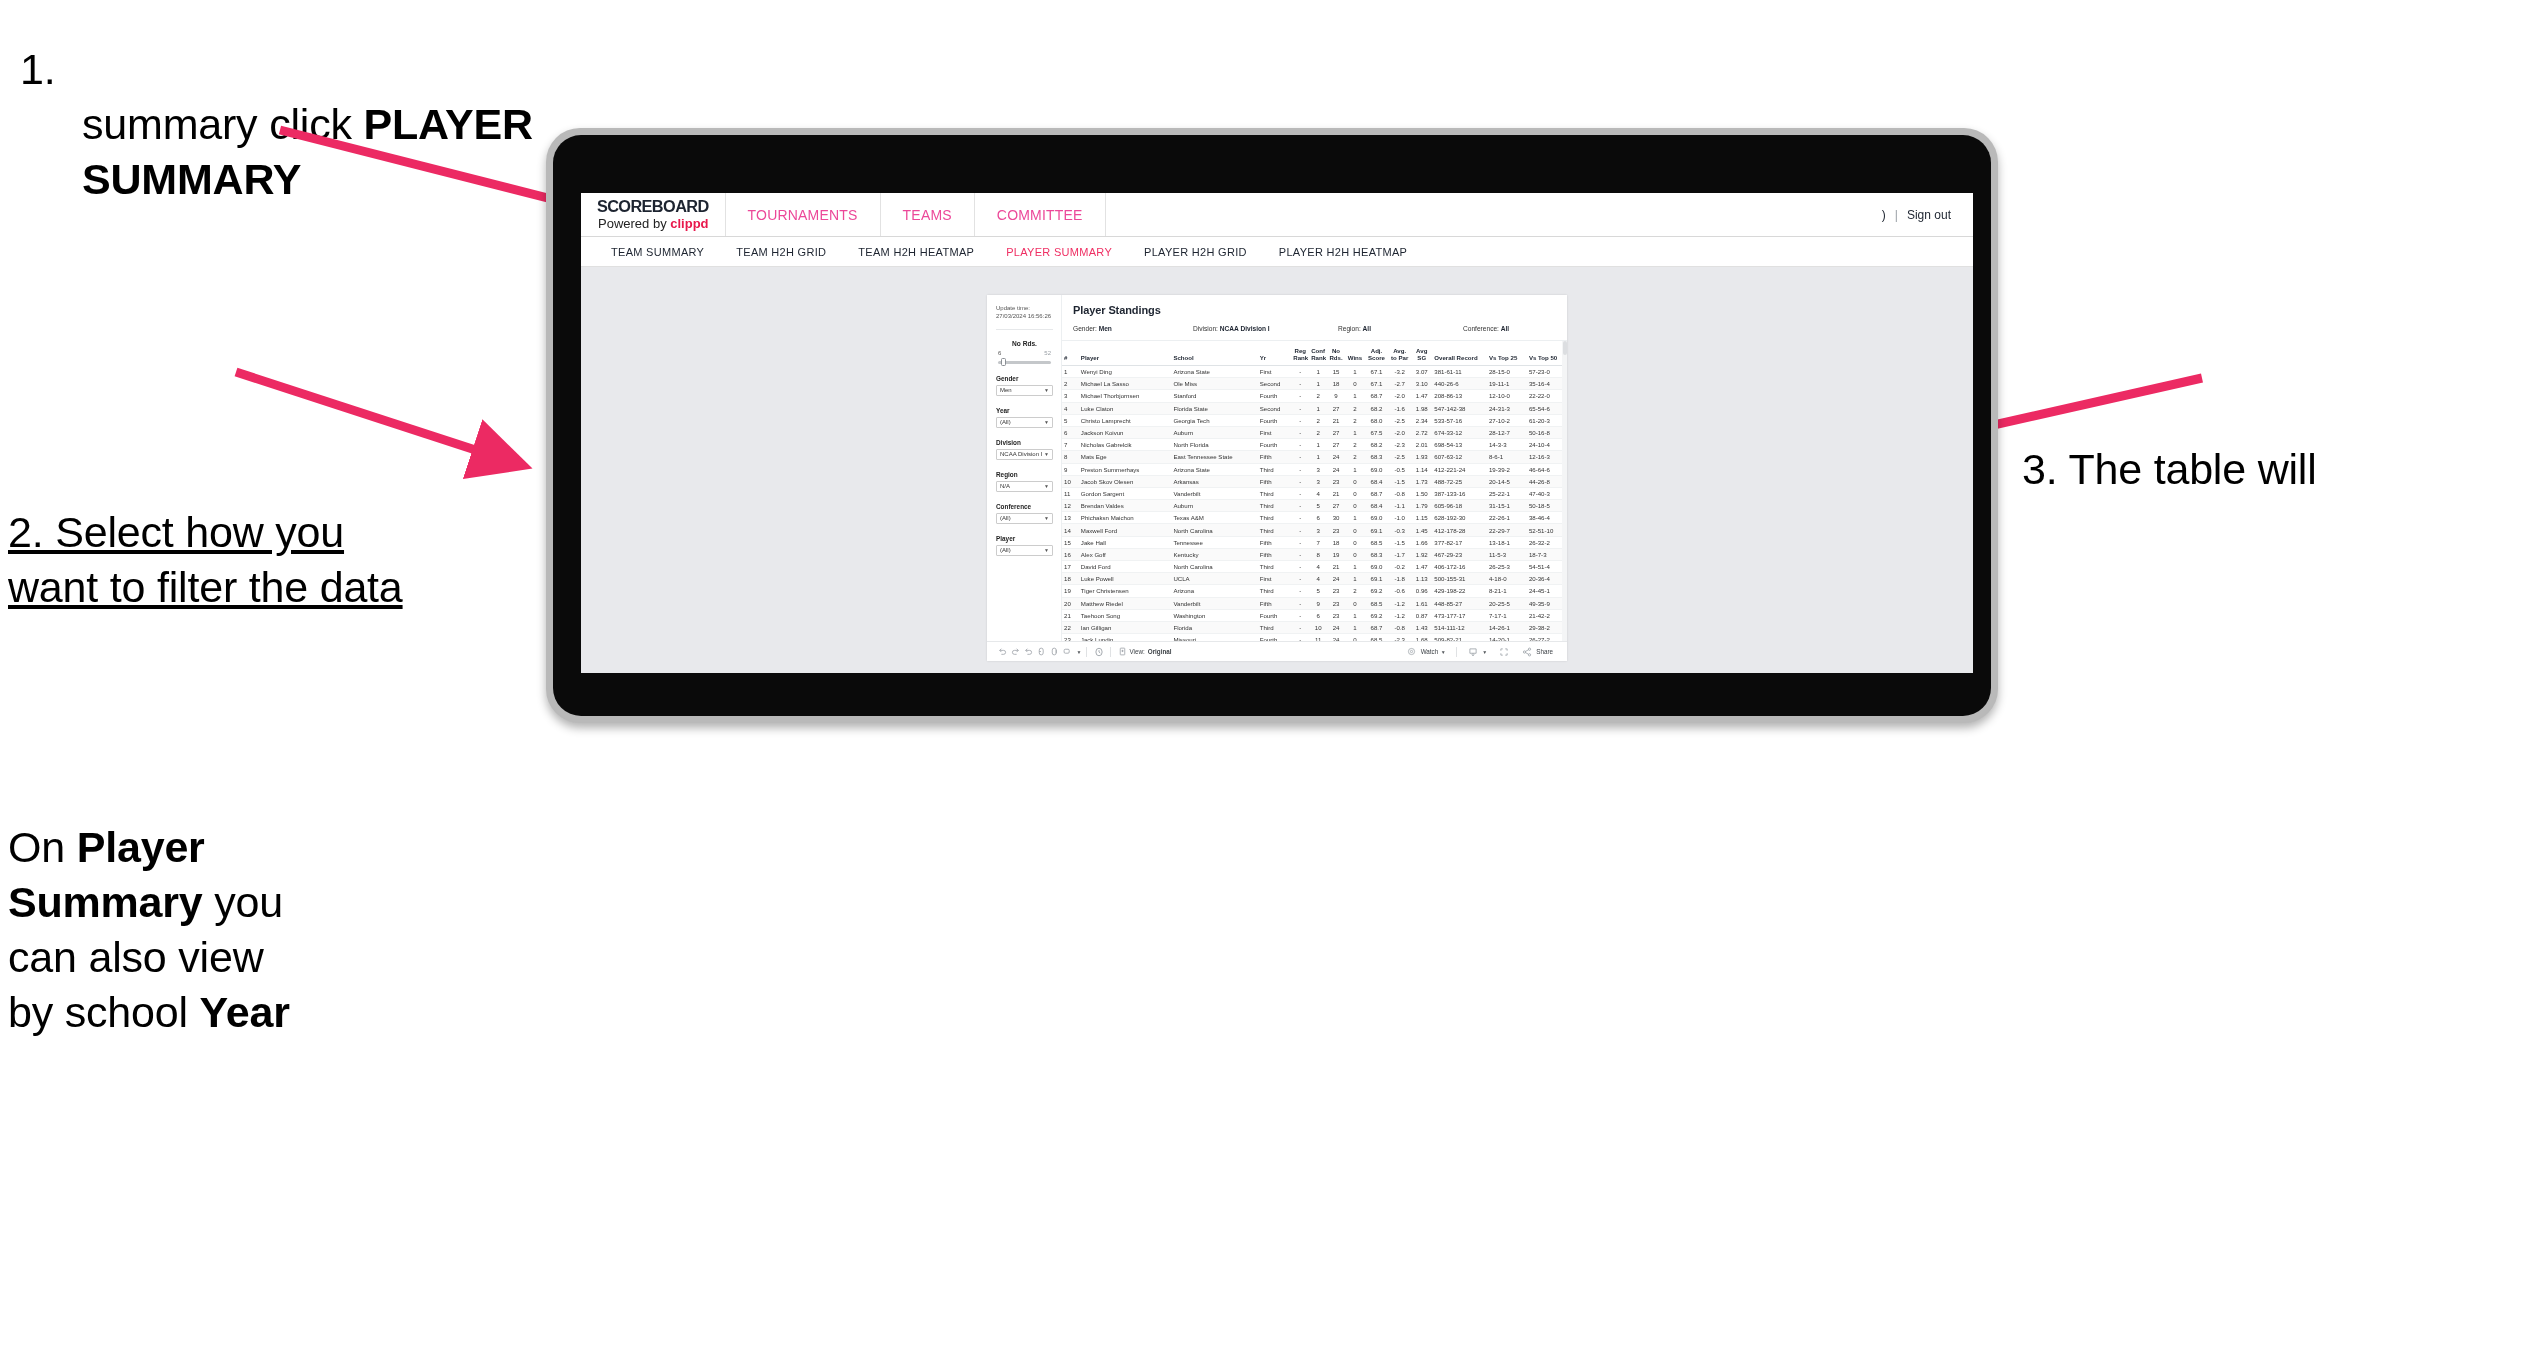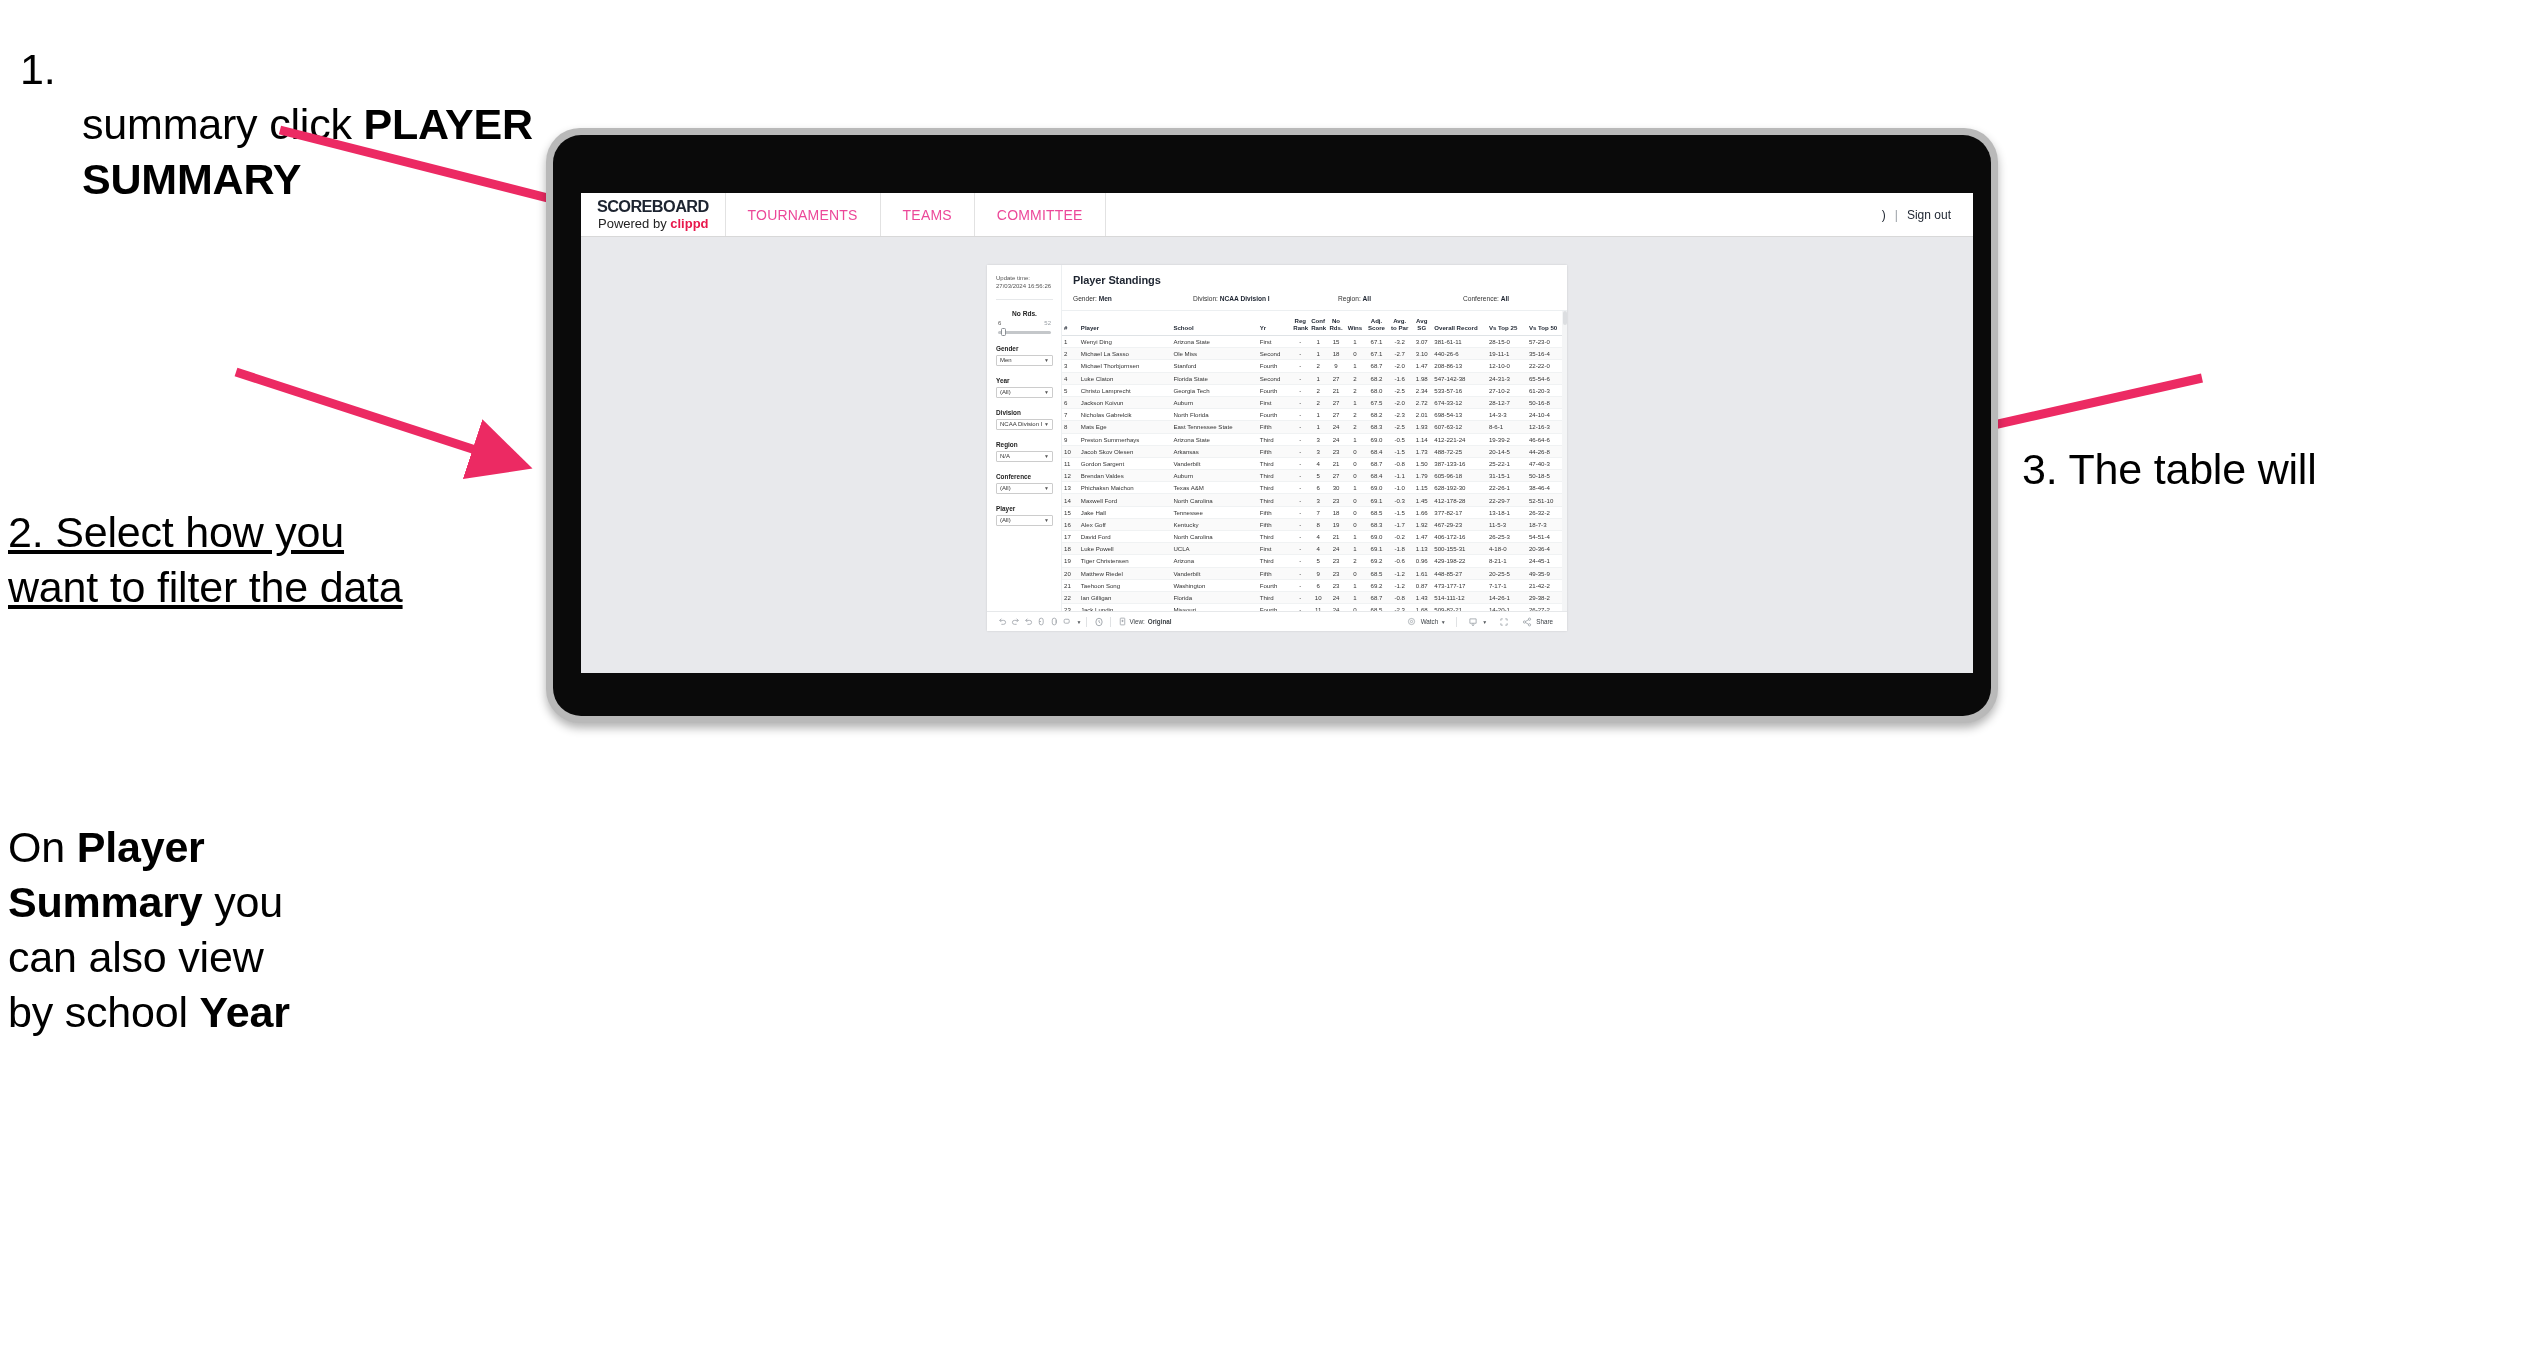--- a/index.html
+++ b/index.html
@@ -286,20 +286,28 @@
             <div class="topnav-item">TEAMS</div>
             <div class="topnav-item">COMMITTEE</div>
           </div>
           <div id="topright">
             <span>)</span>
             <span class="sep">|</span>
             <span>Sign out</span>
           </div>
         </div>
 
+        <div id="subnav">
+          <div class="subtab">TEAM SUMMARY</div>
+          <div class="subtab">TEAM H2H GRID</div>
+          <div class="subtab">TEAM H2H HEATMAP</div>
+          <div class="subtab active">PLAYER SUMMARY</div>
+          <div class="subtab">PLAYER H2H GRID</div>
+          <div class="subtab">PLAYER H2H HEATMAP</div>
+        </div>
 
         <div id="viz-area">
           <div id="viz">
 
             <div id="viz-body">
 
               <div id="filters">
                 <div class="upd-label">Update time:</div>
                 <div class="upd-label">27/03/2024 16:56:26</div>
                 <div class="filters-rule"></div>

